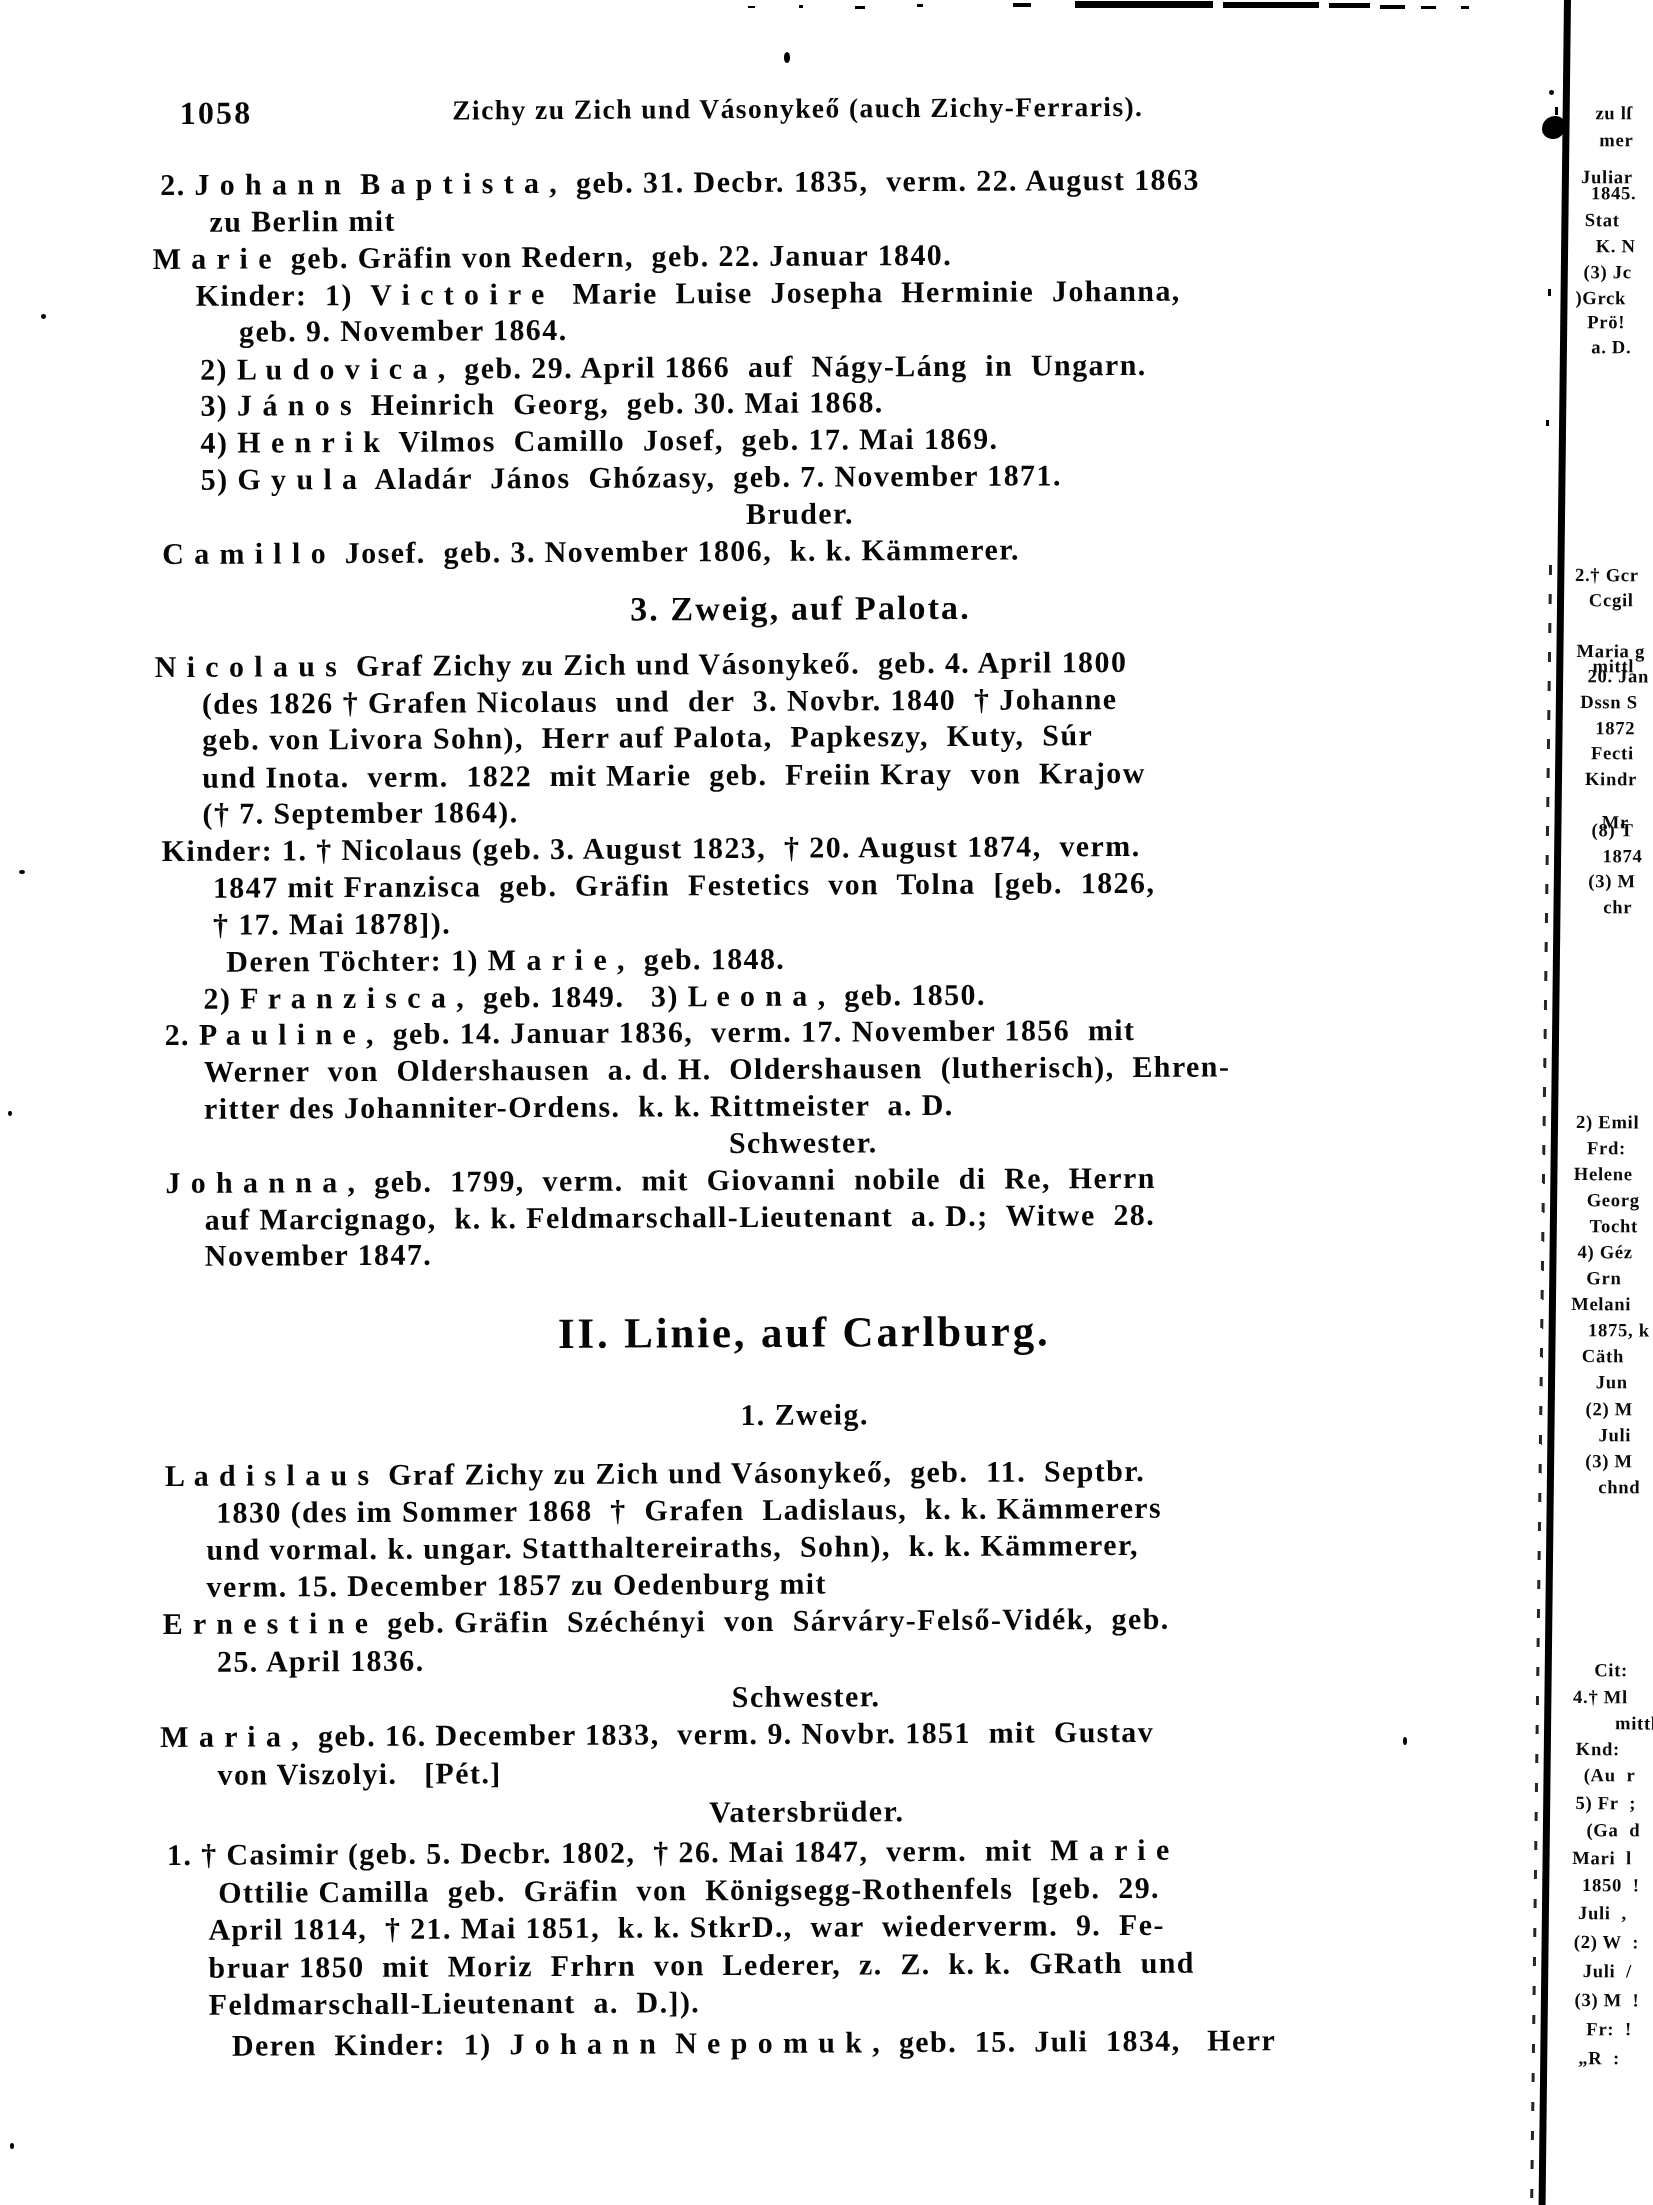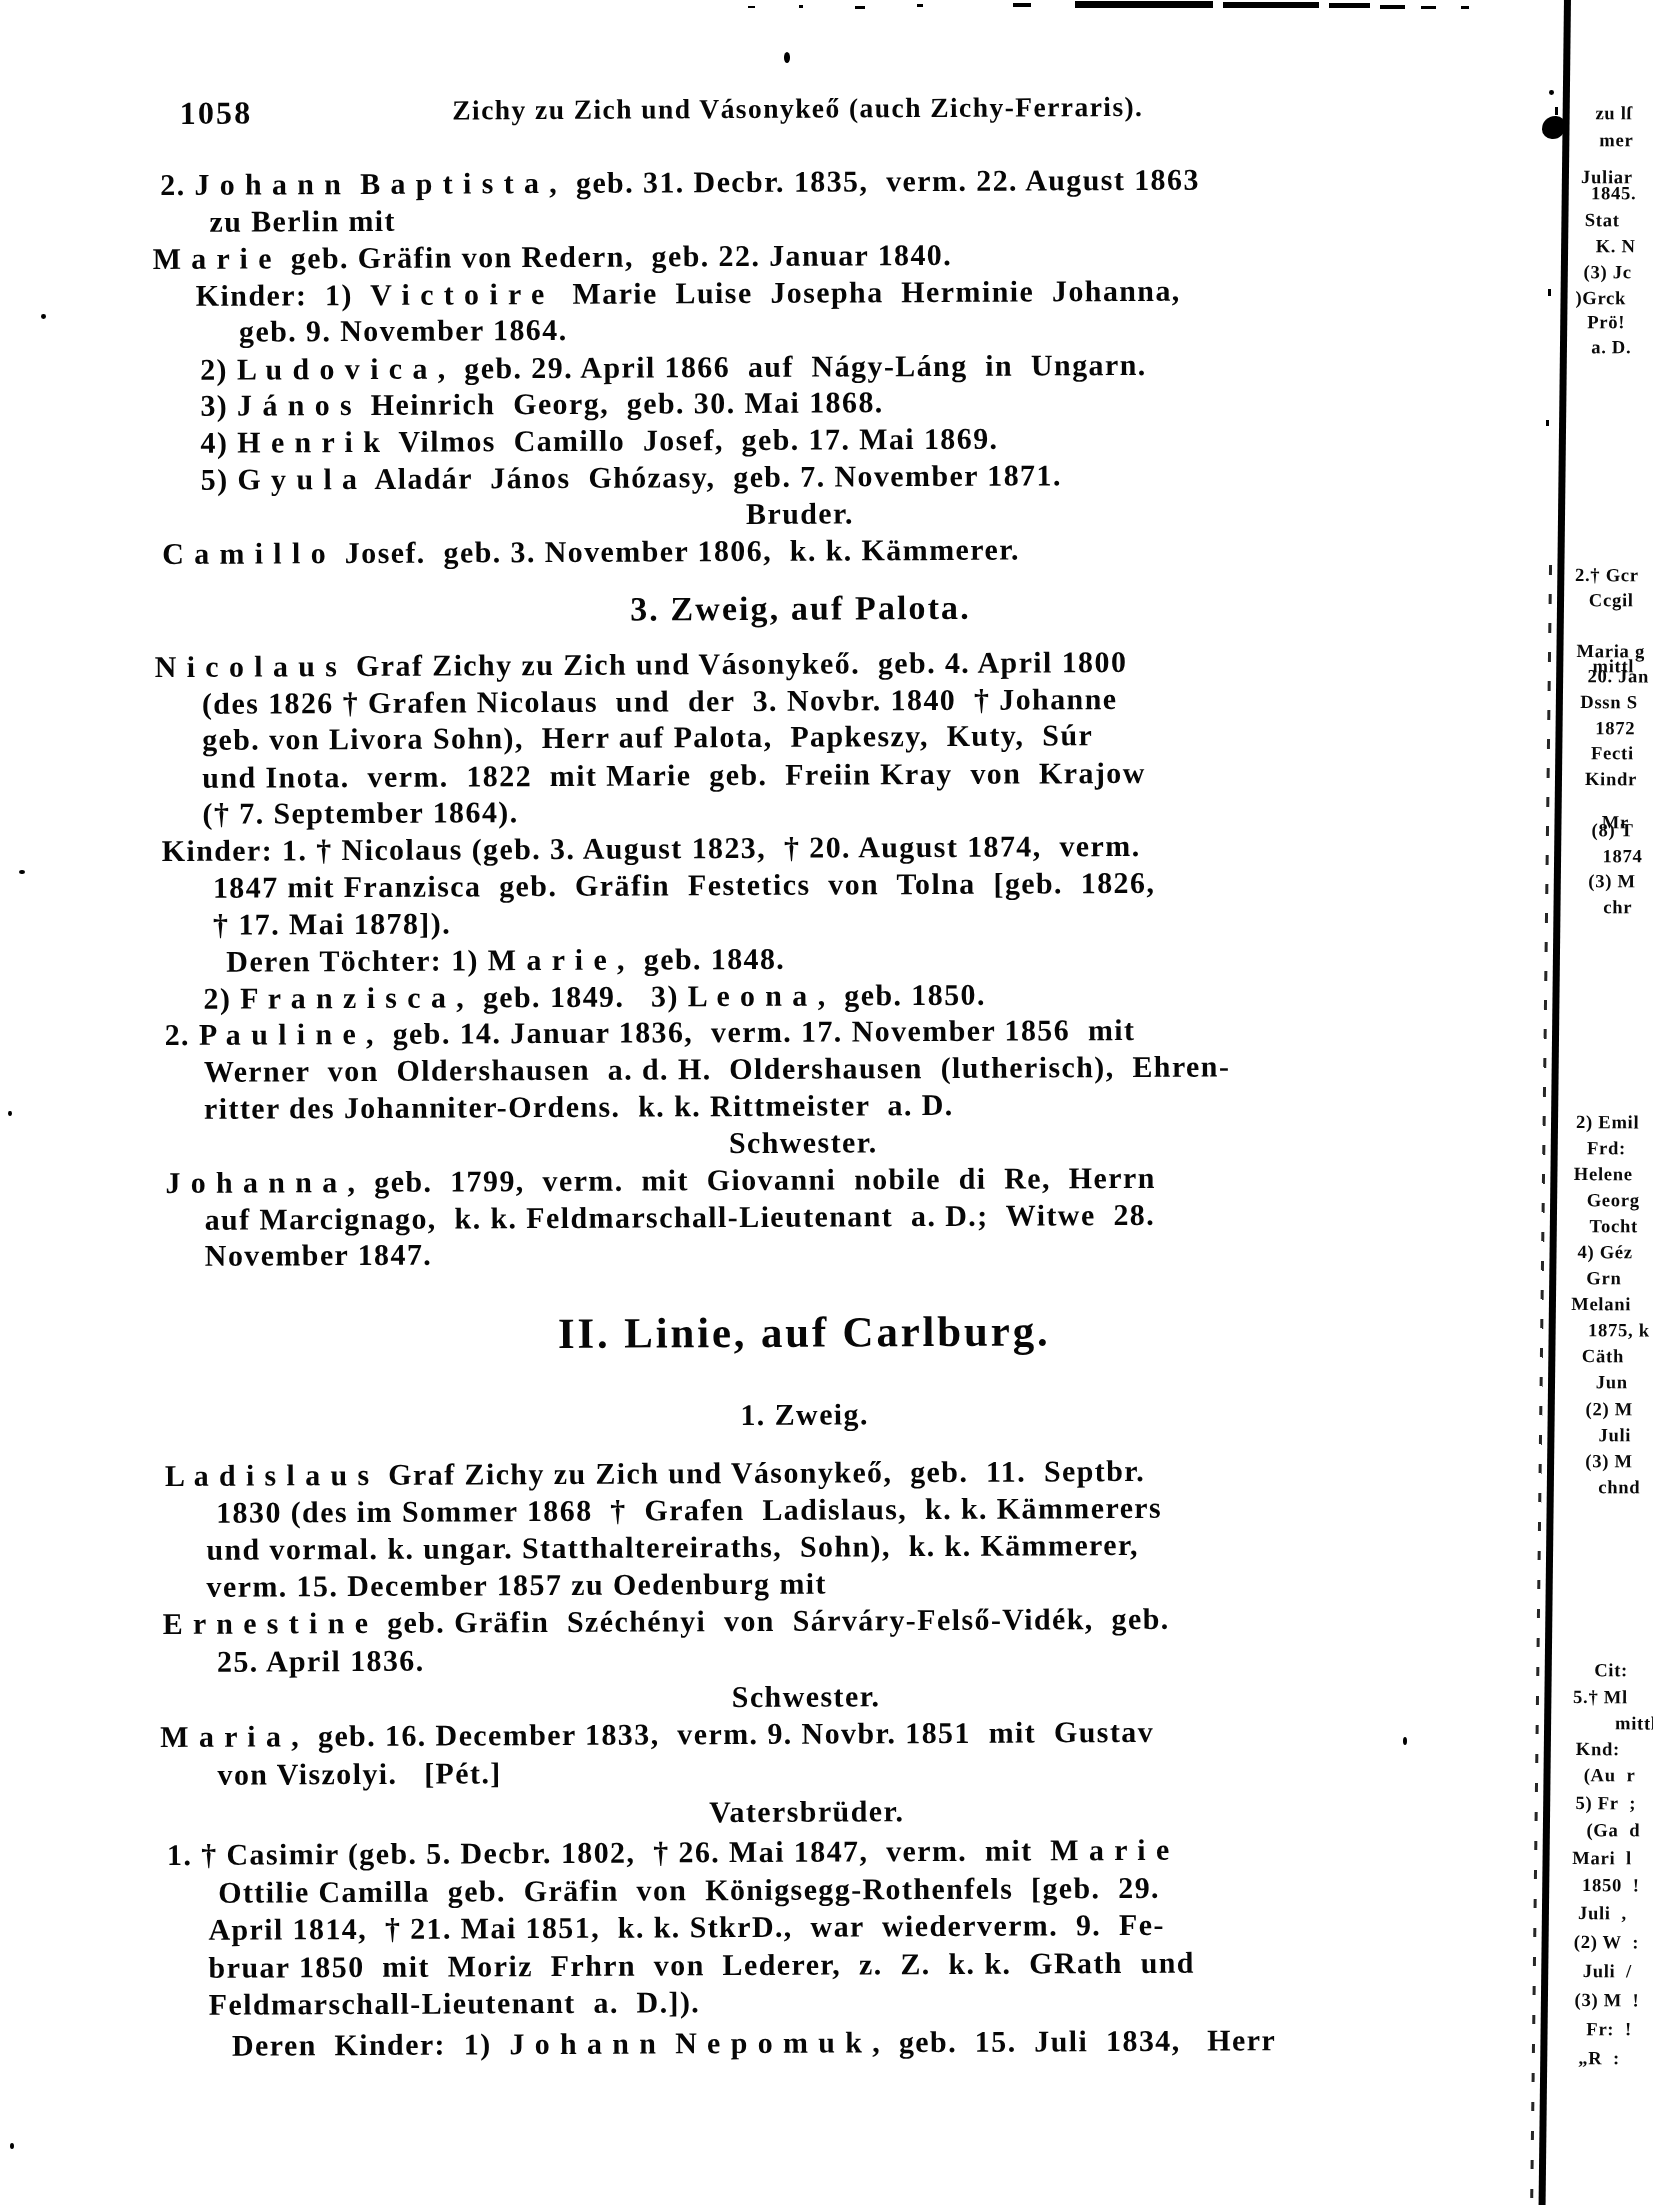--- a/index.html
+++ b/index.html
@@ -134,21 +134,21 @@
       <div class="frag" style="left: 1593px; top: 1267px;">Grn</div>
       <div class="frag" style="left: 1578px; top: 1293px;">Melani</div>
       <div class="frag" style="left: 1595px; top: 1319px;">1875, k</div>
       <div class="frag" style="left: 1589px; top: 1345px;">Cäth</div>
       <div class="frag" style="left: 1603px; top: 1371px;">Jun</div>
       <div class="frag" style="left: 1593px; top: 1398px;">(2) M</div>
       <div class="frag" style="left: 1606px; top: 1424px;">Juli</div>
       <div class="frag" style="left: 1593px; top: 1450px;">(3) M</div>
       <div class="frag" style="left: 1606px; top: 1476px;">chnd</div>
       <div class="frag" style="left: 1603px; top: 1659px;">Cit:</div>
-      <div class="frag" style="left: 1582px; top: 1686px;">5.† Ml</div>
+      <div class="frag" style="left: 1582px; top: 1686px;">4.† Ml</div>
       <div class="frag" style="left: 1592px; top: 1712px; margin-left: 32px;">mittl).</div>
       <div class="frag" style="left: 1585px; top: 1738px;">Knd:</div>
       <div class="frag" style="left: 1593px; top: 1764px;">(Au  r</div>
       <div class="frag" style="left: 1585px; top: 1792px;">5) Fr  ;</div>
       <div class="frag" style="left: 1596px; top: 1819px;">(Ga  d</div>
       <div class="frag" style="left: 1582px; top: 1847px;">Mari  l</div>
       <div class="frag" style="left: 1592px; top: 1874px;">1850  !</div>
       <div class="frag" style="left: 1588px; top: 1902px;">Juli  ,</div>
       <div class="frag" style="left: 1584px; top: 1931px;">(2) W  :</div>
       <div class="frag" style="left: 1593px; top: 1960px;">Juli  /</div>

